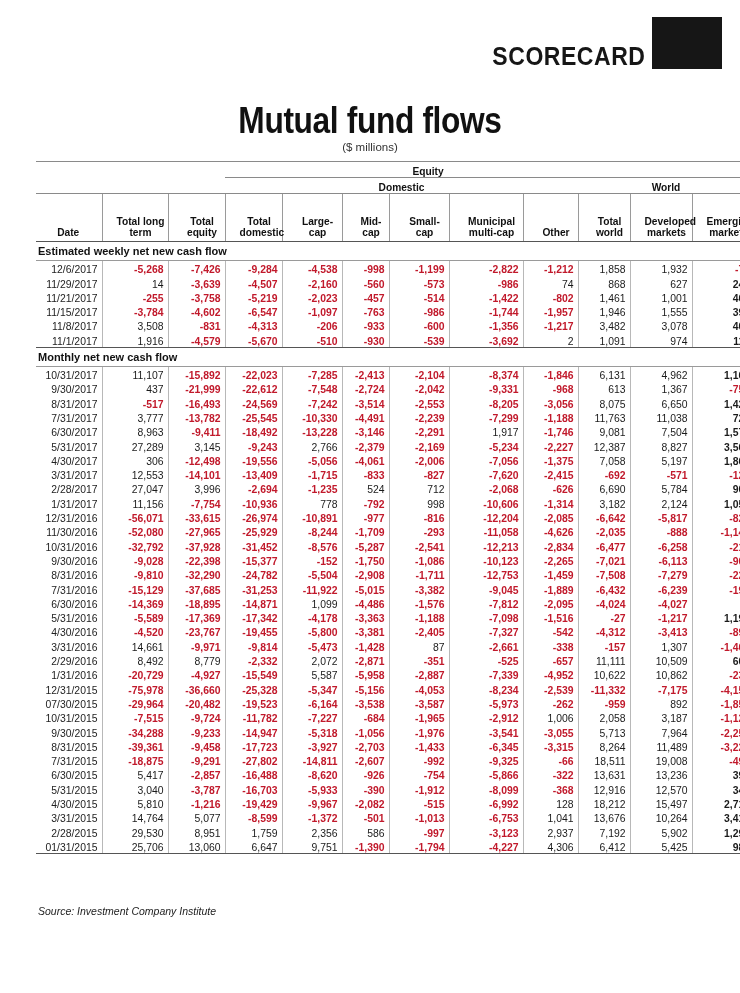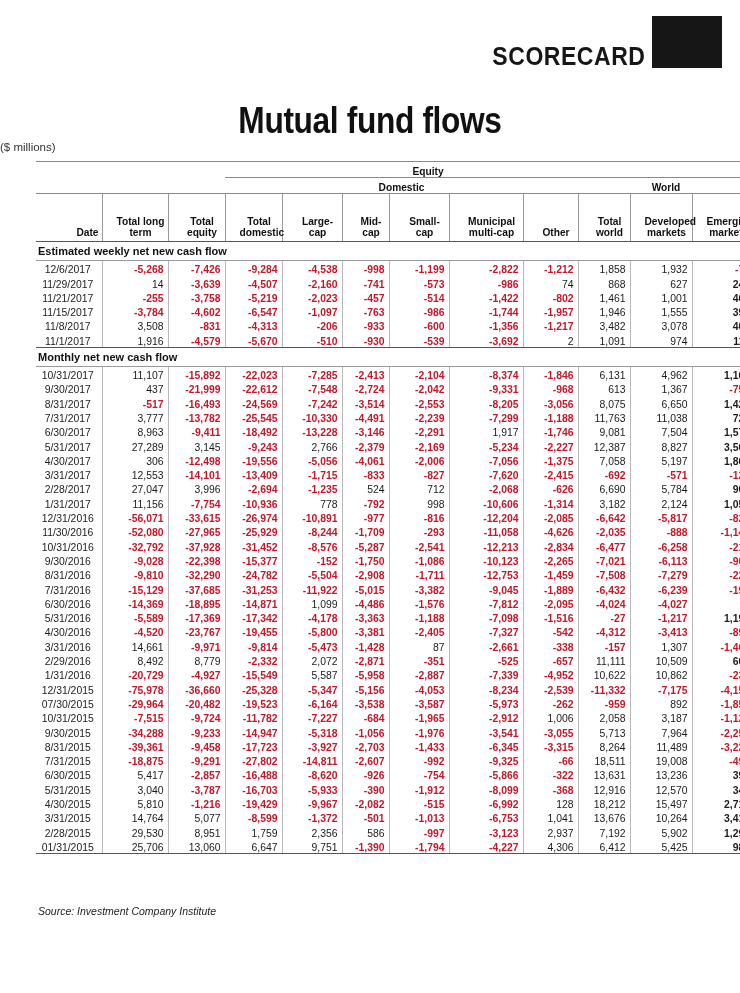--- a/index.html
+++ b/index.html
@@ -21,21 +21,21 @@
     position: relative;
     box-sizing: border-box;
   }
 
   
   .masthead {
     position: absolute;
     top: 14px;
     right: 18px;
     display: flex;
-    align-items: center;
+    align-items: flex-end;
   }
   .masthead-word {
     font-family: "Liberation Sans", sans-serif;
     font-weight: bold;
     font-size: 25px;
     letter-spacing: 0.6px;
     line-height: 1;
     color: #161616;
     transform: scaleX(0.92);
     transform-origin: right bottom;
@@ -60,20 +60,21 @@
     font-size: 36px;
     letter-spacing: -0.4px;
     color: #111111;
     transform: scaleX(0.88);
   }
   .subtitle {
     position: absolute;
     top: 141px;
     left: 0;
     width: 740px;
+    text-align: center;
     font-size: 11.5px;
     color: #333333;
   }
 
   
   .table-wrap {
     position: absolute;
     top: 161px;
     left: 36px;
     width: 668px;
@@ -107,21 +108,21 @@
     font-size: 10.2px;
     line-height: 11px;
     color: #111;
     text-align: center;
     padding: 4px 3px 3px 14px;
     height: 40px;
     vertical-align: bottom;
     border-left: 1px solid #9a9a9a;
   }
   tr.colhead th.date-h {
-    text-align: right;
+    text-align: center;
     border-left: none;
     padding-left: 2px;
   }
 
   .head-rule-above td { border-top: 1.1px solid #8a8a8a; height: 0; }
   .head-rule-below td { border-bottom: 1.1px solid #555555; height: 0; }
 
   
   tr.section td {
     font-weight: bold;
@@ -135,21 +136,21 @@
   
   tr.drow td {
     height: 14.3px;
     font-size: 10.4px;
     text-align: right;
     padding: 0 4px 0 3px;
     border-left: 1px solid #b8b8b8;
     white-space: nowrap;
   }
   tr.drow td.date {
-    text-align: center;
+    text-align: right;
     border-left: none;
     padding-left: 2px;
     color: #222;
   }
   tr.drow td.neg { color: #c1192b; font-weight: bold; }
   tr.drow td.pos { color: #1a1a1a; font-weight: normal; }
   tr.drow td.boldcol { font-weight: bold; }
   tr.lastrow td { border-bottom: 1.1px solid #555555; }
 
   
@@ -247,21 +248,21 @@
             <td class="pos">1,858</td>
             <td class="pos">1,932</td>
             <td class="neg boldcol">-74</td>
           </tr>
           <tr class="drow">
             <td class="date">11/29/2017</td>
             <td class="pos">14</td>
             <td class="neg">-3,639</td>
             <td class="neg">-4,507</td>
             <td class="neg">-2,160</td>
-            <td class="neg">-741</td>
+            <td class="neg">-560</td>
             <td class="neg">-573</td>
             <td class="neg">-986</td>
             <td class="pos">74</td>
             <td class="pos">868</td>
             <td class="pos">627</td>
             <td class="pos boldcol">241</td>
           </tr>
           <tr class="drow">
             <td class="date">11/21/2017</td>
             <td class="neg">-255</td>

